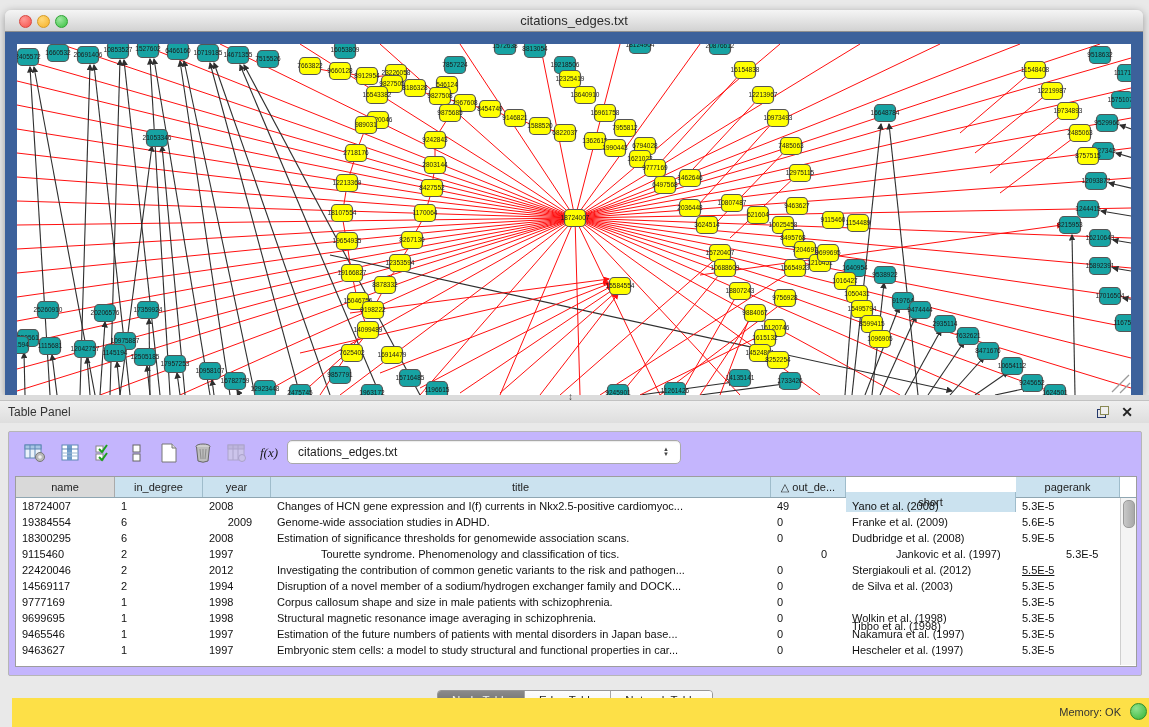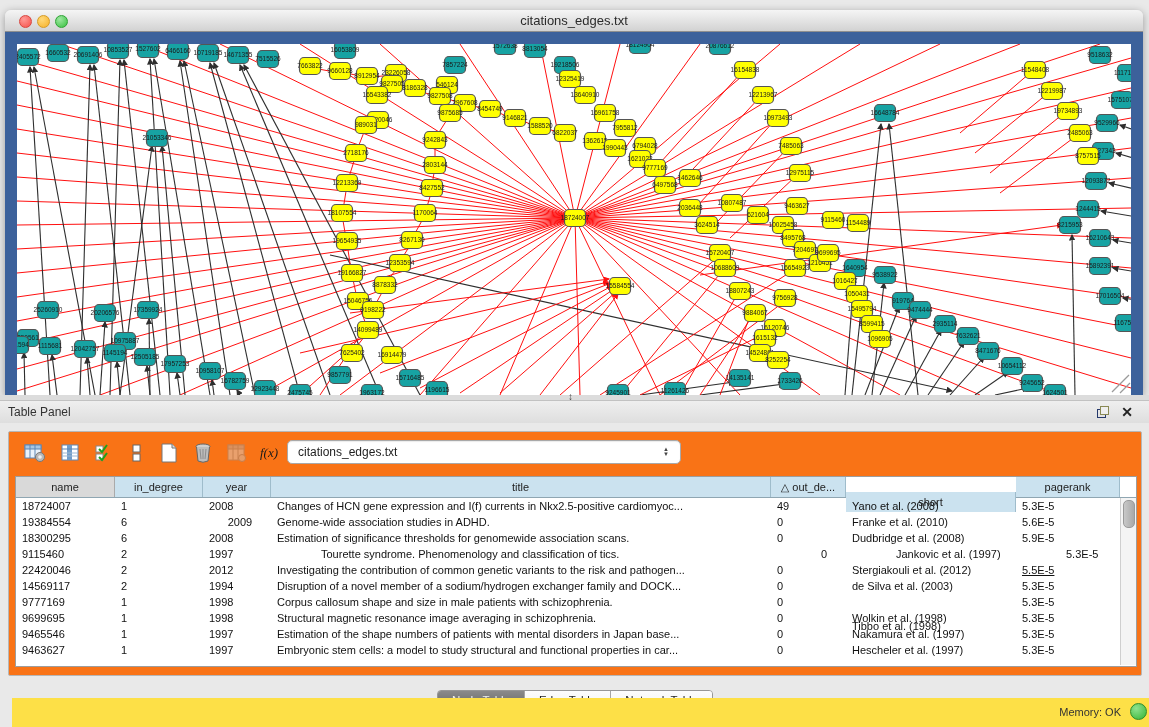--- a/index.html
+++ b/index.html
@@ -28,21 +28,21 @@
   
   #tp-titlebar{left:0;top:401px;width:1149px;height:22px;background:linear-gradient(#efefef,#dedede);
     border-bottom:1px solid #c6c6c6;}
   #tp-title{left:8px;top:4px;font-size:12px;color:#333;}
   #float-icon{right:40px;top:5px;width:12px;height:12px;}
   #float-icon .sq1{position:absolute;left:0;bottom:0;width:7px;height:7px;border:1.5px solid #25396b;}
   #float-icon .sq2{position:absolute;right:0;top:0;width:7px;height:7px;border:1.5px solid #8a8a55;background:#efefef;}
   #close-icon{right:16px;top:3px;font-size:14px;font-weight:bold;color:#222;cursor:default;}
 
   #tp-body{left:0;top:423px;width:1149px;height:304px;background:#e9e9e9;}
-  #tool-panel{left:8px;top:8px;width:1132px;height:243px;border:1px solid #b6b6b6;background:#f97316;border-radius:2px;}
+  #tool-panel{left:8px;top:8px;width:1132px;height:243px;border:1px solid #b6b6b6;background:#c4b5fd;border-radius:2px;}
 
   
   #toolbar{left:6px;top:4px;width:1120px;height:36px;}
   .tbtn{position:absolute;top:2px;width:28px;height:30px;display:flex;align-items:center;justify-content:center;}
   #combo{left:272px;top:4px;width:392px;height:22px;background:#fff;border:1px solid #a9a9a9;border-radius:5px;
     box-shadow:inset 0 1px 1px rgba(0,0,0,.08);display:flex;align-items:center;}
   #combo-text{margin-left:10px;font-size:12px;color:#1e1e1e;flex:1;}
   #combo-arrows{width:16px;display:flex;flex-direction:column;align-items:center;line-height:5px;
     font-size:6px;color:#444;margin-right:6px;}
 
@@ -662,21 +662,21 @@
             <div class="td" style="width: 75px;">49</div>
             <div class="td" style="width: 170px;">Yano et al. (2008)</div>
             <div class="td" style="width: 104px;">5.3E-5</div>
           </div>
           <div class="tr">
             <div class="td" style="width: 99px;">19384554</div>
             <div class="td" style="width: 88px;">6</div>
             <div class="td" style="width: 68px; text-align: center;">2009</div>
             <div class="td" style="width: 500px;">Genome-wide association studies in ADHD.</div>
             <div class="td" style="width: 75px;">0</div>
-            <div class="td" style="width: 170px;">Franke et al. (2010)</div>
+            <div class="td" style="width: 170px;">Franke et al. (2009)</div>
             <div class="td" style="width: 104px;">5.6E-5</div>
           </div>
           <div class="tr">
             <div class="td" style="width: 99px;">18300295</div>
             <div class="td" style="width: 88px;">6</div>
             <div class="td" style="width: 68px;">2008</div>
             <div class="td" style="width: 500px;">Estimation of significance thresholds for genomewide association scans.</div>
             <div class="td" style="width: 75px;">0</div>
             <div class="td" style="width: 170px;">Dudbridge et al. (2008)</div>
             <div class="td" style="width: 104px;">5.9E-5</div>
@@ -723,21 +723,21 @@
             <div class="td" style="width: 68px;">1998</div>
             <div class="td" style="width: 500px;">Structural magnetic resonance image averaging in schizophrenia.</div>
             <div class="td" style="width: 75px;">0</div>
             <div class="td" style="width: 170px;">Wolkin et al. (1998)</div>
             <div class="td" style="width: 104px;">5.3E-5</div>
           </div>
           <div class="tr">
             <div class="td" style="width: 99px;">9465546</div>
             <div class="td" style="width: 88px;">1</div>
             <div class="td" style="width: 68px;">1997</div>
-            <div class="td" style="width: 500px;">Estimation of the shape numbers of patients with mental disorders in Japan base...</div>
+            <div class="td" style="width: 500px;">Estimation of the future numbers of patients with mental disorders in Japan base...</div>
             <div class="td" style="width: 75px;">0</div>
             <div class="td" style="width: 170px;">Nakamura et al. (1997)</div>
             <div class="td" style="width: 104px;">5.3E-5</div>
           </div>
           <div class="tr">
             <div class="td" style="width: 99px;">9463627</div>
             <div class="td" style="width: 88px;">1</div>
             <div class="td" style="width: 68px;">1997</div>
             <div class="td" style="width: 500px;">Embryonic stem cells: a model to study structural and functional properties in car...</div>
             <div class="td" style="width: 75px;">0</div>

